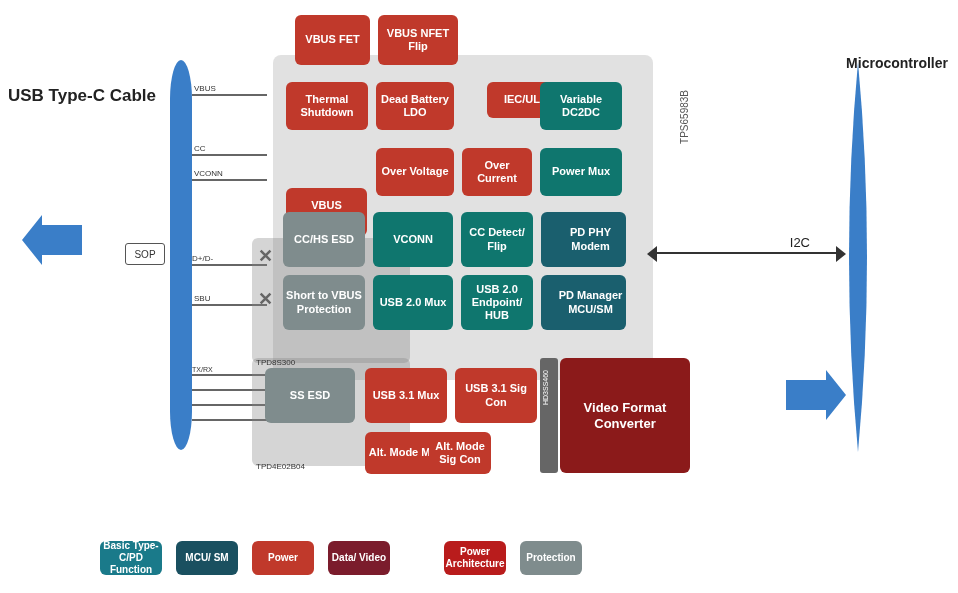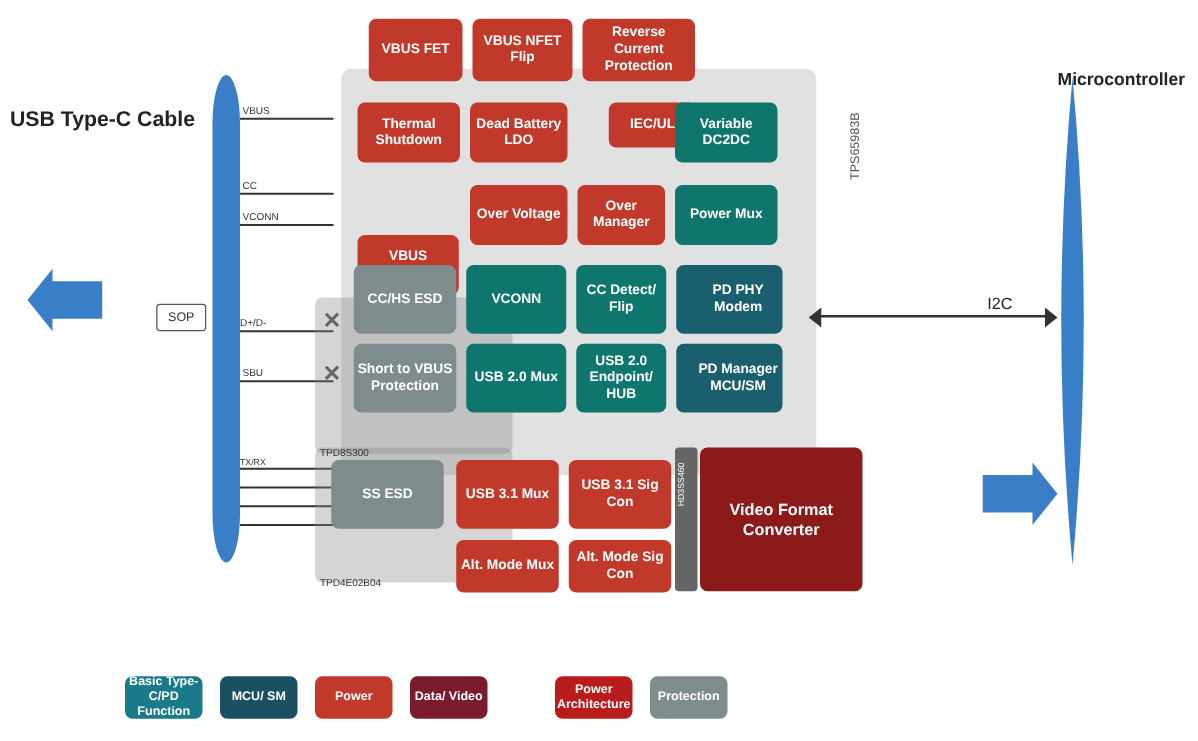--- a/index.html
+++ b/index.html
@@ -219,50 +219,49 @@
   <div style="position:absolute;left:273px;top:55px;width:380px;height:325px;background:#aaa;border-radius:8px;opacity:0.35;"></div>
 
   <div style="position:absolute;left:252px;top:238px;width:158px;height:125px;background:#888;border-radius:6px;opacity:0.35;"></div>
 
   <div style="position:absolute;left:252px;top:358px;width:158px;height:108px;background:#888;border-radius:6px;opacity:0.35;"></div>
 
   <div style="position:absolute;left:540px;top:358px;width:18px;height:115px;background:#666;border-radius:3px;"></div>
 
   <div class="block block-red" style="left:295px;top:15px;width:75px;height:50px;">VBUS FET</div>
   <div class="block block-red" style="left:378px;top:15px;width:80px;height:50px;">VBUS NFET Flip</div>
-  <div class="block block-red" style="left:466px;top:15px;width:90px;height:50px;">Reverse Current Protection</div>
 
   <div class="block block-red" style="left:286px;top:82px;width:82px;height:48px;">Thermal Shutdown</div>
   <div class="block block-red" style="left:376px;top:82px;width:78px;height:48px;">Dead Battery LDO</div>
   <div class="block block-red" style="left:462px;top:82px;width:70px;height:36px;margin-left:25px;">IEC/UL</div>
   <div class="block block-teal" style="left:540px;top:82px;width:82px;height:48px;">Variable DC2DC</div>
 
   <div class="block block-red" style="left:286px;top:148px;width:81px;height:48px;margin-top:40px;">VBUS Discharge</div>
   <div class="block block-red" style="left:376px;top:148px;width:78px;height:48px;">Over Voltage</div>
-  <div class="block block-red" style="left:462px;top:148px;width:70px;height:48px;">Over Manager</div>
+  <div class="block block-red" style="left:462px;top:148px;width:70px;height:48px;">Over Current</div>
   <div class="block block-teal" style="left:540px;top:148px;width:82px;height:48px;">Power Mux</div>
 
   <div class="block block-gray" style="left:283px;top:212px;width:82px;height:55px;">CC/HS ESD</div>
   <div class="block block-teal" style="left:373px;top:212px;width:80px;height:55px;">VCONN</div>
   <div class="block block-teal" style="left:461px;top:212px;width:72px;height:55px;">CC Detect/ Flip</div>
   <div class="block block-dark-teal" style="left:541px;top:212px;width:85px;height:55px;">PD PHY Modem</div>
 
   <div class="block block-gray" style="left:283px;top:275px;width:82px;height:55px;">Short to VBUS Protection</div>
   <div class="block block-teal" style="left:373px;top:275px;width:80px;height:55px;">USB 2.0 Mux</div>
   <div class="block block-teal" style="left:461px;top:275px;width:72px;height:55px;">USB 2.0 Endpoint/ HUB</div>
   <div class="block block-dark-teal" style="left:541px;top:275px;width:85px;height:55px;">PD Manager MCU/SM</div>
 
   <div class="block block-gray" style="left:265px;top:368px;width:90px;height:55px;">SS ESD</div>
   <div class="block block-red" style="left:365px;top:368px;width:82px;height:55px;">USB 3.1 Mux</div>
   <div class="block block-red" style="left:455px;top:368px;width:82px;height:55px;">USB 3.1 Sig Con</div>
 
   <div class="block block-dark-red" style="left:560px;top:358px;width:130px;height:115px;font-size:13px;">Video Format Converter</div>
 
   <div class="block block-red" style="left:365px;top:432px;width:82px;height:42px;">Alt. Mode Mux</div>
-  <div class="block block-red" style="left:455px;top:432px;width:82px;height:42px;">Alt. Mode Sig Con</div>
+  <div class="block block-red" style="left:429px;top:432px;width:62px;height:42px;">Alt. Mode Sig Con</div>
 
   <div style="position:absolute;right:268px;top:90px;font-size:10px;color:#555;writing-mode:vertical-rl;transform:rotate(180deg);">TPS65983B</div>
   <div style="position:absolute;left:256px;top:358px;font-size:8px;color:#333;">TPD8S300</div>
   <div style="position:absolute;left:256px;top:462px;font-size:8px;color:#333;">TPD4E02B04</div>
   <div style="position:absolute;left:542px;top:370px;font-size:7px;color:#fff;writing-mode:vertical-rl;transform:rotate(180deg);line-height:1;">HD3SS460</div>
 
   <div class="i2c-line"></div>
   <div class="i2c-arrowhead-left"></div>
   <div class="i2c-arrowhead-right"></div>
   <div class="label-i2c">I2C</div>

